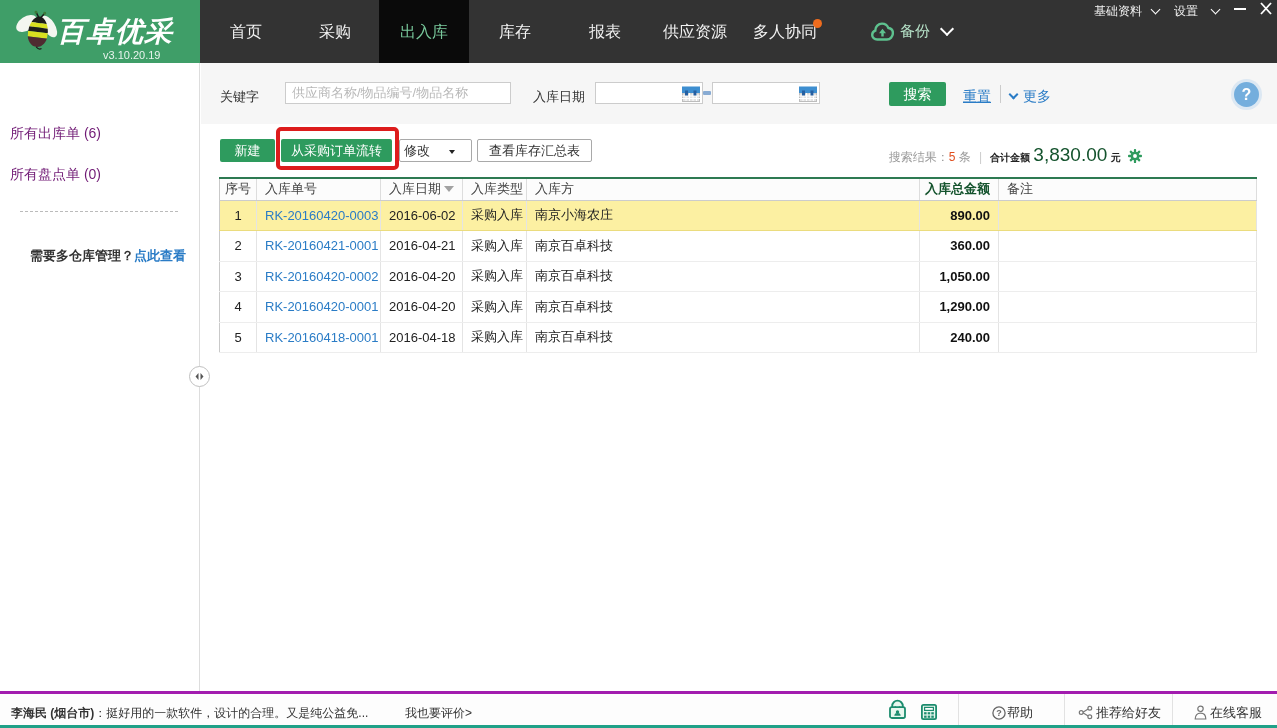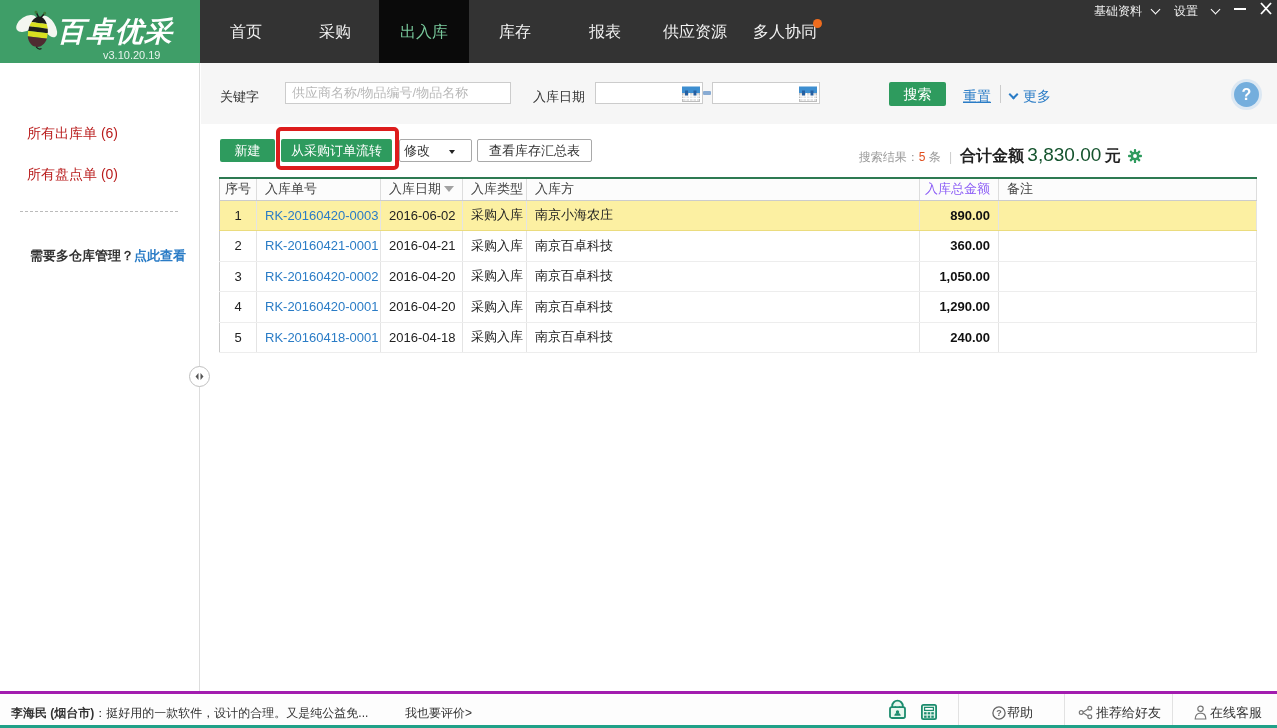--- a/index.html
+++ b/index.html
@@ -24,22 +24,22 @@
  transform:rotate(45deg);margin-left:12px;margin-top:-6px}
 #topmenu{position:absolute;right:0;top:0;height:20px;color:#f2f2f2;font-size:12px}
 #topmenu span{position:absolute;top:3px;white-space:nowrap}
 .chev2{display:inline-block;width:7px;height:7px;border-right:1.5px solid #fff;border-bottom:1.5px solid #fff;
  transform:rotate(45deg)}
 
 #sidebar{position:absolute;left:0;top:63px;width:200px;height:628px;background:#fff;
  border-right:1px solid #ddd}
 #sactive{position:absolute;left:0;top:11px;width:197px;height:31px;background:#38935f;
  border:1px dashed #1b4430;color:#fff;font-size:14px;line-height:29px;padding-left:26px}
-.sitem{position:absolute;left:0;width:197px;height:31px;color:#b91c1c;font-size:14px;
- line-height:31px;padding-left:27px}
+.sitem{position:absolute;left:0;width:197px;height:31px;color:#701a75;font-size:14px;
+ line-height:31px;padding-left:10px}
 #sdash{position:absolute;left:20px;top:148px;width:158px;border-top:1px dashed #bbb}
 #smulti{position:absolute;left:30px;top:184px;font-size:13px;font-weight:bold;color:#333;white-space:nowrap}
 #smulti a{color:#2a7cc6}
 
 #main{position:absolute;left:201px;top:63px;width:968px;height:628px;background:#fff}
 #searchstrip{position:absolute;left:0;top:0;width:1076px;height:61px;background:#f6f6f6}
 .lbl{position:absolute;color:#333;font-size:13px;top:25px}
 .inp{position:absolute;top:19px;height:22px;background:#fff;border:1px solid #ccc}
 #kwinp{left:84px;width:226px;color:#b8b8b8;font-size:13px;line-height:20px;padding-left:6px;overflow:hidden}
 .dateinp{width:108px}
@@ -60,21 +60,21 @@
  text-align:center;line-height:23px;border-radius:2px}
 .wbtn{position:absolute;top:76px;height:23px;background:#fff;border:1px solid #a9a9a9;color:#333;
  font-size:13px;text-align:center;line-height:21px;border-radius:2px}
 #redrect{position:absolute;left:75px;top:64px;width:123px;height:43px;border:4px solid #dd1c1c;
  border-radius:5px}
 #caret{display:inline-block;width:0;height:0;border-left:3.5px solid transparent;
  border-right:3.5px solid transparent;border-top:4.5px solid #222;vertical-align:1px;margin-left:19px}
 #resinfo{position:absolute;right:27px;top:81px;font-size:12px;color:#9a9a9a;white-space:nowrap}
 #resinfo .red{color:#e04f1f}
 #resinfo .sep{color:#ccc;margin:0 8px}
-#resinfo b{color:#222;font-size:16px}
+#resinfo b{color:#222;font-size:10px}
 #resinfo .amt{color:#14532d;font-size:19px;font-weight:normal}
 
 #tbl{position:absolute;left:18px;top:114px;width:1038px;table-layout:fixed;border-collapse:collapse;
  border:1px solid #c9c9c9;border-top:2px solid #2d7a52}
 #tbl th{height:22px;background:#fcfcfc;font-weight:normal;color:#444;font-size:13px;
  text-align:left;padding:0 0 0 8px;border-right:1px solid #ddd;border-bottom:1px solid #ccc;white-space:nowrap}
 #tbl td{height:30.5px;color:#222;font-size:13px;padding:0 0 0 8px;border-right:1px solid #e4e4e4;
  border-bottom:1px solid #ededed;white-space:nowrap}
 #tbl .c{text-align:center;padding:0}
 #tbl .r{text-align:right;padding:0 8px 0 0;font-weight:bold;color:#111}
@@ -125,20 +125,28 @@
     <div id="ver">v3.10.20.19</div>
   </div>
   <div class="nav" style="left:229px;width:34px">首页</div>
   <div class="nav" style="left:318px;width:34px">采购</div>
   <div id="navactive">出入库</div>
   <div class="nav" style="left:498px;width:34px">库存</div>
   <div class="nav" style="left:588px;width:34px">报表</div>
   <div class="nav" style="left:662px;width:66px">供应资源</div>
   <div class="nav" style="left:752px;width:66px">多人协同</div>
   <div id="orangedot"></div>
+  <div id="backup">
+    <svg width="23" height="19" viewBox="0 0 23 19">
+      <path d="M6.2 17.5 C3.3 17.5 1.2 15.5 1.2 12.9 C1.2 10.9 2.5 9.2 4.3 8.6 C4.3 8.5 4.3 8.4 4.3 8.3 C4.3 4.6 7.3 1.6 11 1.6 C13.9 1.6 16.4 3.4 17.4 6 C20 6.3 21.9 8.4 21.9 11 C21.9 14.6 19.2 17.5 15.9 17.5 Z" fill="none" stroke="#5ec28f" stroke-width="2.4"></path>
+      <path d="M11.5 6.8 L15 11.2 L12.7 11.2 L12.7 14.6 L10.3 14.6 L10.3 11.2 L8 11.2 Z" fill="#5ec28f"></path>
+    </svg>
+    <span class="btxt">备份</span>
+    <span class="chev"></span>
+  </div>
   <div id="topmenu">
     <span style="right:135px">基础资料</span>
       <span class="chev2" style="position:absolute;right:118px;top:6px"></span>
     <span style="right:79px">设置</span>
       <span class="chev2" style="position:absolute;right:58px;top:6px"></span>
     <svg style="position:absolute;right:30px;top:0" width="14" height="18" viewBox="0 0 14 18">
         <line x1="1" y1="9" x2="13" y2="9" stroke="#fff" stroke-width="2"></line>
       </svg>
     <svg style="position:absolute;right:4px;top:0" width="14" height="18" viewBox="0 0 14 18">
         <line x1="2" y1="3" x2="12" y2="14" stroke="#fff" stroke-width="1.8"></line>
@@ -239,21 +247,21 @@
         <col style="width:79px">
         <col>
       </colgroup>
     <tbody>
         <tr>
       <th class="c">序号</th>
       <th>入库单号</th>
       <th>入库日期<span class="sortdn"></span></th>
       <th>入库类型</th>
       <th>入库方</th>
-      <th class="r" style="font-weight:normal;color:#8b5cf6">入库总金额</th>
+      <th class="r" style="font-weight:bold;color:#14532d">入库总金额</th>
       <th>备注</th>
     </tr>
     <tr class="hl">
       <td class="c">1</td>
           <td><a>RK-20160420-0003</a></td>
           <td>2016-06-02</td>
           <td>采购入库</td>
           <td>南京小海农庄</td>
           <td class="r">890.00</td>
           <td></td>

